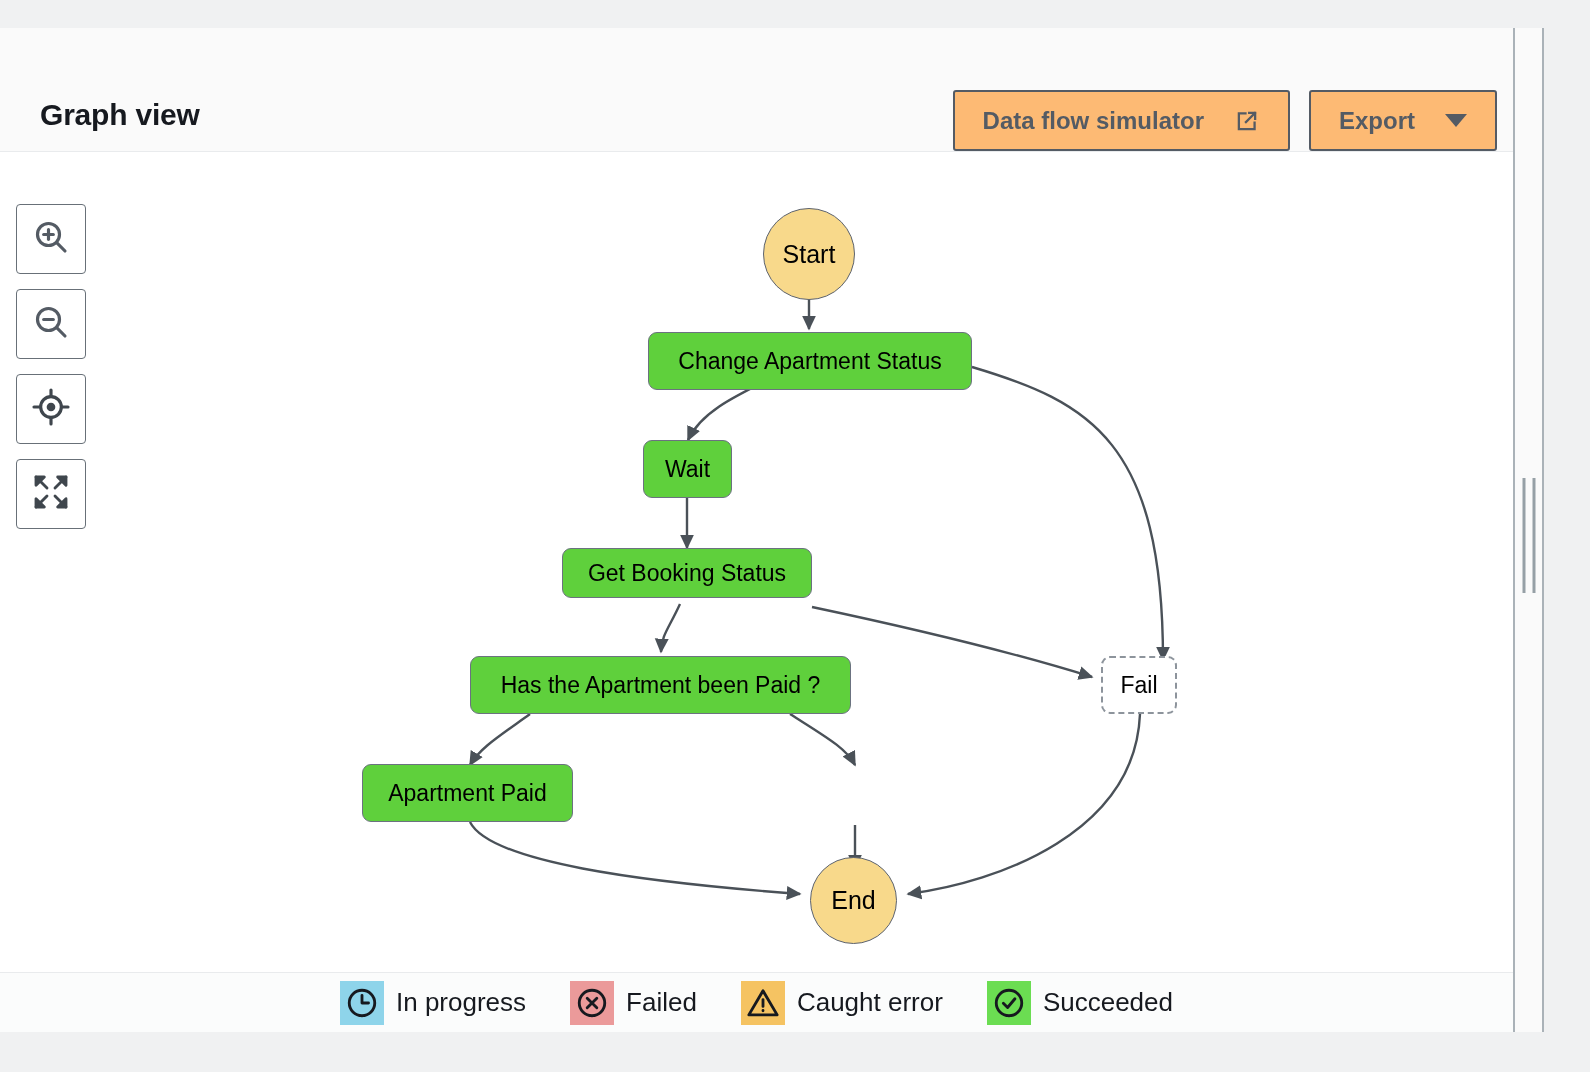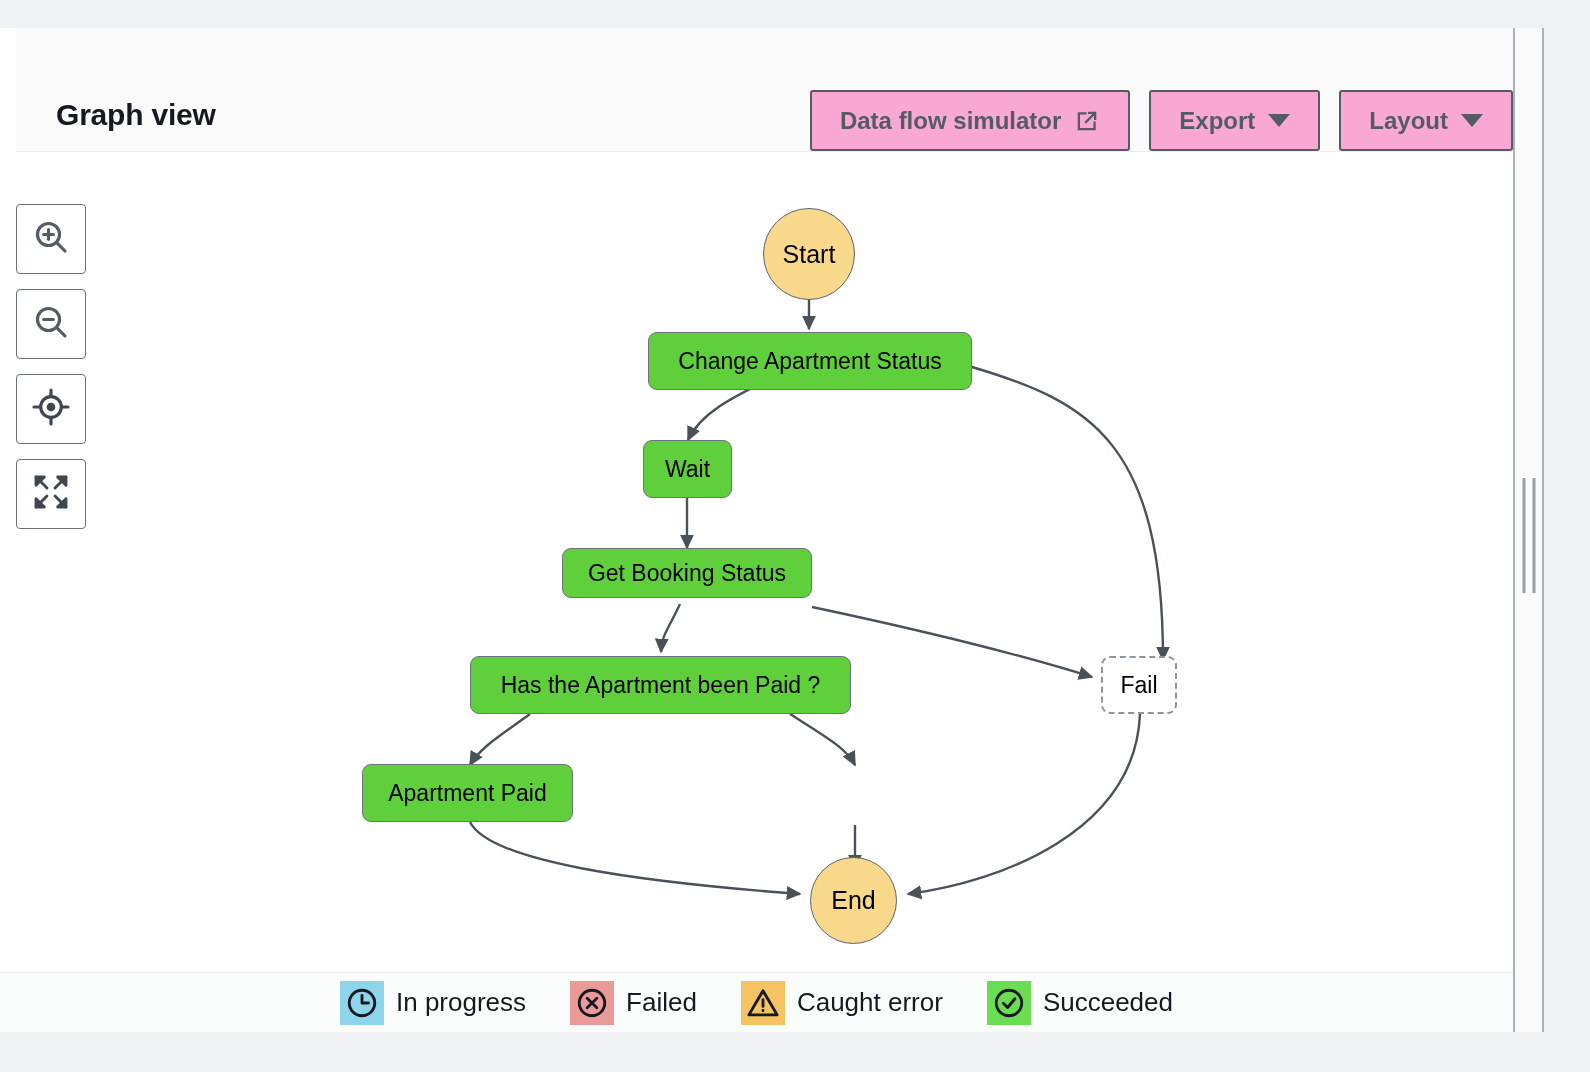--- a/index.html
+++ b/index.html
@@ -31,21 +31,20 @@
   
   .panel-header {
     position: absolute;
     left: 0;
     top: 0;
     width: 100%;
     height: 124px;
     background: #fafafa;
     border-bottom: 1px solid #e9ebed;
     box-sizing: border-box;
-    margin-left: 16px;
   }
   .page-title {
     position: absolute;
     left: 40px;
     top: 70px;
     font-size: 30px;
     font-weight: 700;
     color: #16191f;
     letter-spacing: -0.2px;
     white-space: nowrap;
@@ -55,24 +54,24 @@
     right: 16px;
     top: 62px;
     display: flex;
     gap: 19px;
     align-items: center;
   }
   .btn {
     display: inline-flex;
     align-items: center;
     justify-content: center;
-    gap: 13px;
+    gap: 30px;
     height: 61px;
     padding: 0 28px;
-    background: #f9a8d4;
+    background: #fdba74;
     border: 2px solid #545b64;
     border-radius: 3px;
     color: #545b64;
     font-size: 24px;
     font-weight: 700;
     font-family: "Liberation Sans", "DejaVu Sans", sans-serif;
     cursor: pointer;
     white-space: nowrap;
     box-sizing: border-box;
   }
@@ -233,24 +232,20 @@
               <path d="M11 13L19.3 4.7"></path>
             </svg>
           </span>
         </button>
 
         <button class="btn">
           <span>Export</span>
           <span class="caret"></span>
         </button>
 
-        <button class="btn">
-          <span>Layout</span>
-          <span class="caret"></span>
-        </button>
 
       </div>
     </div>
 
     <div class="canvas">
 
       <div class="tools">
 
         <div class="tool-btn">
           <span>

